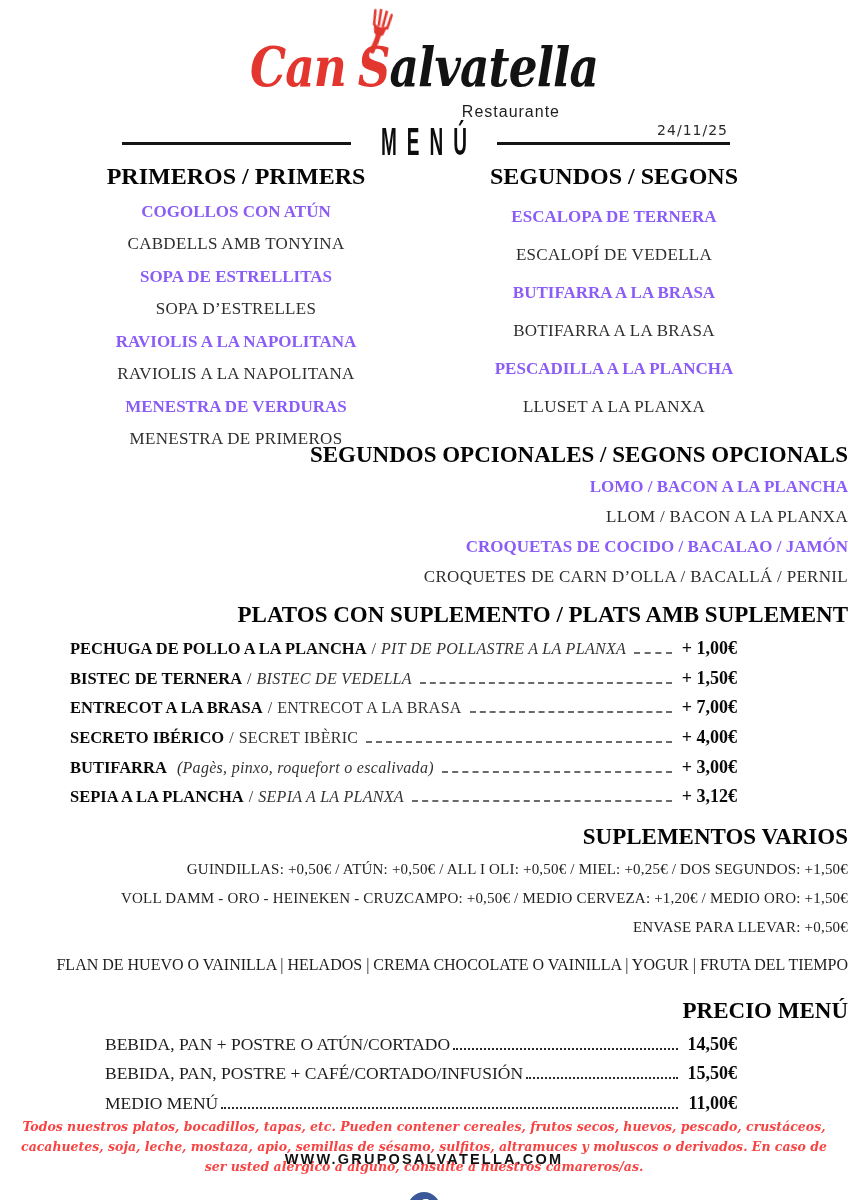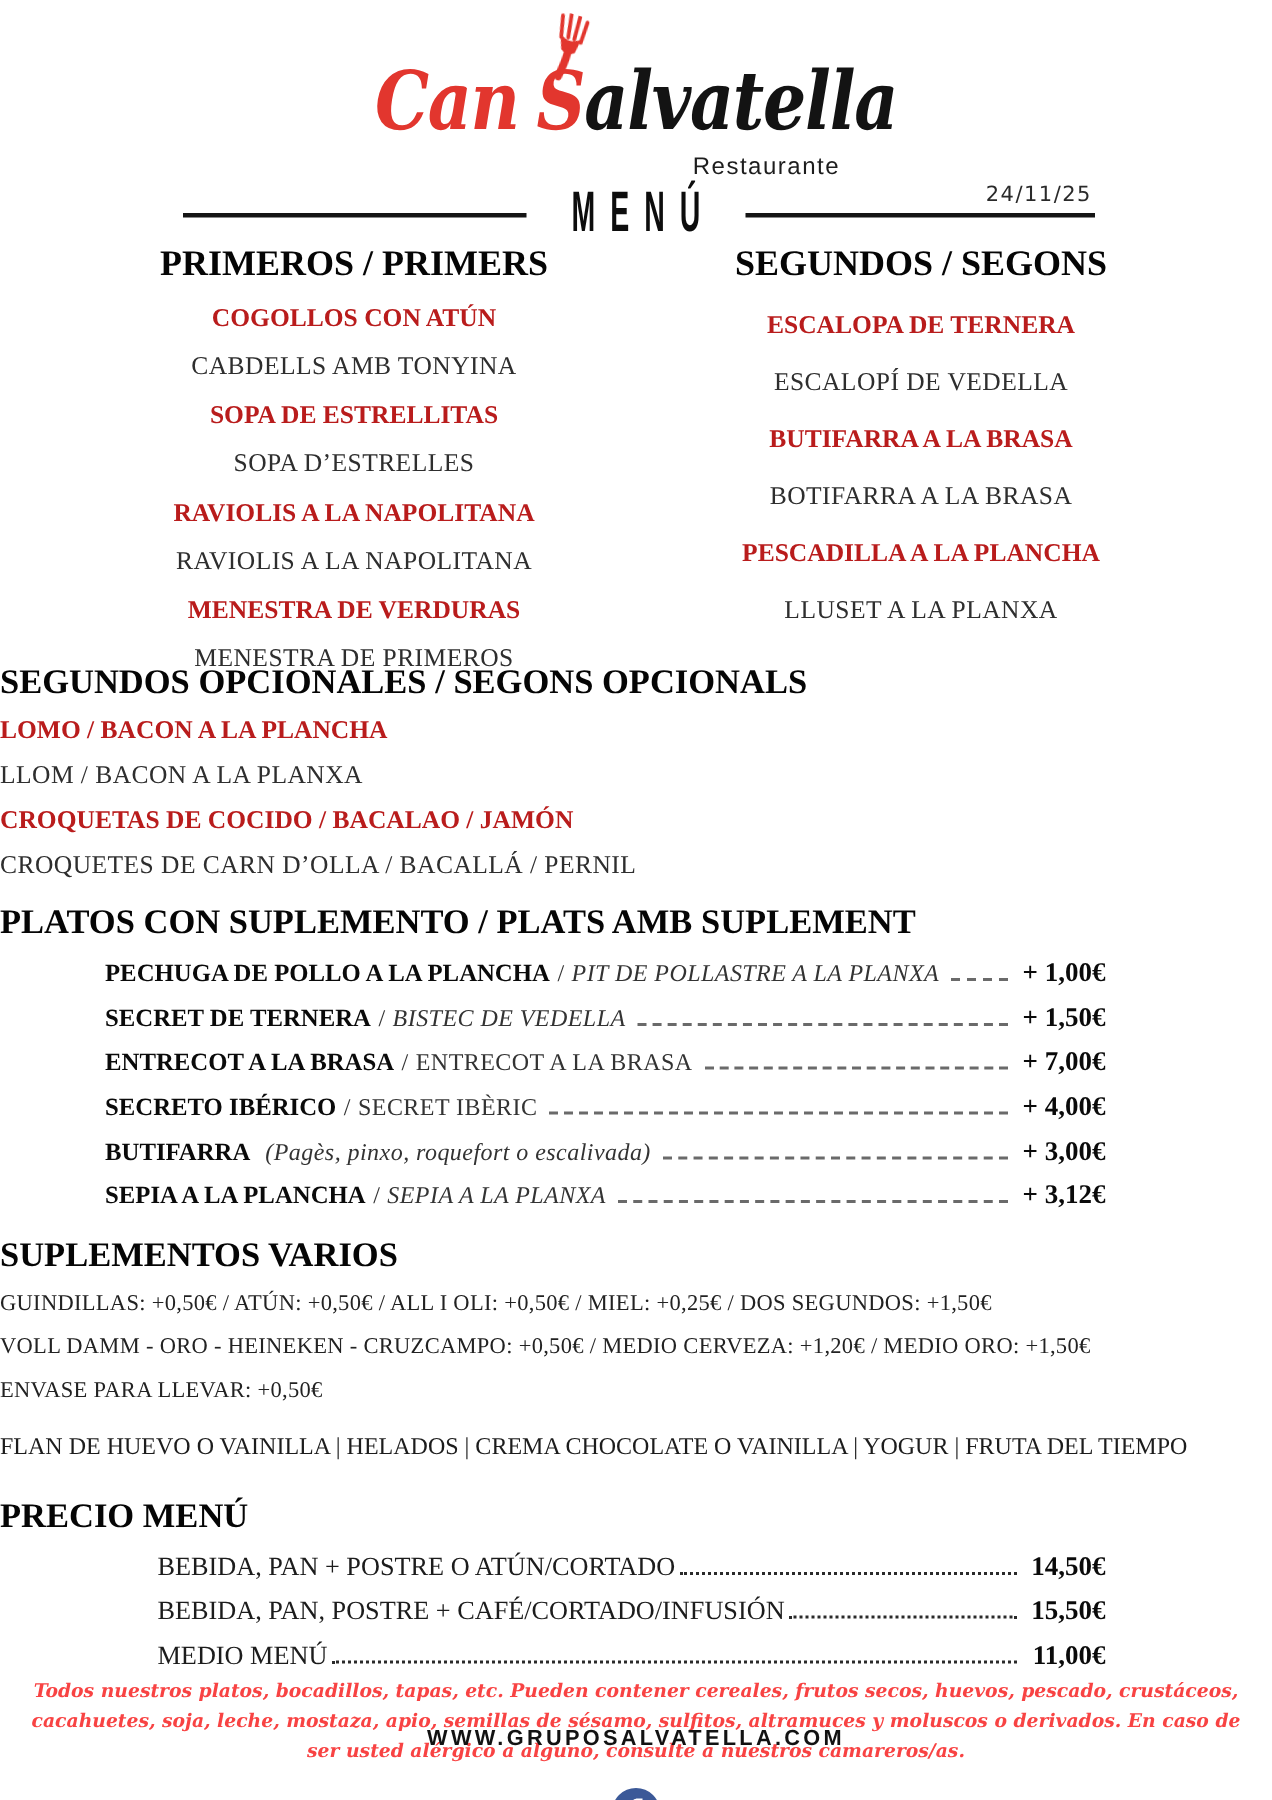--- a/index.html
+++ b/index.html
@@ -32,27 +32,27 @@
   .rule-right { right:118px; width:233px; }
   .menu-date { position:absolute; top:122px; right:120px;
                font-family:"DejaVu Sans", sans-serif; font-size:14px;
                letter-spacing:1px; color:#2a2a2a; }
 
   
   .col { position:absolute; top:163px; width:400px; text-align:center; }
   .col-left { left:36px; }
   .col-right { left:414px; }
   .sec-title { margin:0; font-size:24px; font-weight:700; line-height:1.1; color:#050505; }
-  .item-es { font-weight:700; font-size:17px; color:#b91c1c; }
+  .item-es { font-weight:700; font-size:17px; color:#8b5cf6; }
   .item-ca { font-weight:400; font-size:17px; color:#2e2e2e; letter-spacing:0.3px; }
   .col-left  .item-es, .col-left  .item-ca { margin-top:12.5px; }
   .col-right .item-es, .col-right .item-ca { margin-top:18px; }
 
   
-  .center-sec { position:absolute; left:0; width:100%; text-align:left; }
+  .center-sec { position:absolute; left:0; width:100%; text-align:right; }
   #opcionales { top:442px; }
   #opcionales .item-es, #opcionales .item-ca { margin-top:10px; }
   .sec-title-lg { margin:0; font-size:23px; font-weight:700; line-height:1.1; color:#050505; }
   #platos-title { top:602px; }
 
   
   .sup-rows { position:absolute; top:638px; left:70px; width:667px; }
   .srow { display:flex; align-items:baseline; white-space:nowrap; height:29.7px; }
   .sname-es { font-weight:700; font-size:16.5px; color:#0a0a0a; }
   .sep { margin:0 5px; font-size:16px; color:#333; }
@@ -150,21 +150,21 @@
   </div>
   <div class="sup-rows">
     <div class="srow">
       <span class="sname-es">PECHUGA DE POLLO A LA PLANCHA</span>
         <span class="sep">/</span>
         <span class="sname-ca">PIT DE POLLASTRE A LA PLANXA</span>
       <span class="leader-dash"></span>
       <span class="sprice">+ 1,00€</span>
     </div>
     <div class="srow">
-      <span class="sname-es">SECRET DE TERNERA</span>
+      <span class="sname-es">BISTEC DE TERNERA</span>
         <span class="sep">/</span>
         <span class="sname-ca">BISTEC DE VEDELLA</span>
       <span class="leader-dash"></span>
       <span class="sprice">+ 1,50€</span>
     </div>
     <div class="srow upright">
       <span class="sname-es">ENTRECOT A LA BRASA</span>
         <span class="sep">/</span>
         <span class="sname-ca">ENTRECOT A LA BRASA</span>
       <span class="leader-dash"></span>

